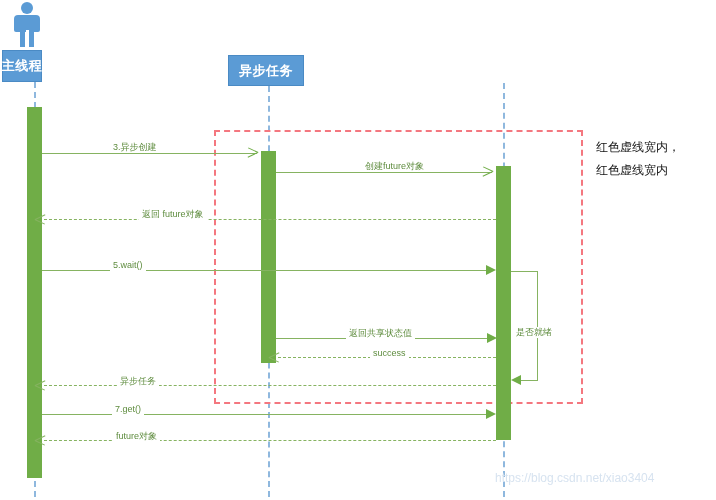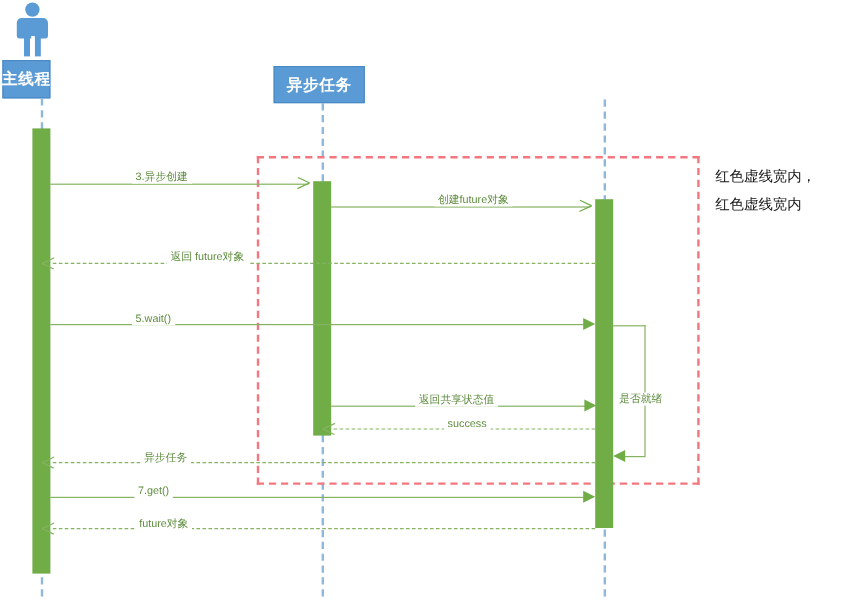--- a/index.html
+++ b/index.html
@@ -245,14 +245,15 @@
   <div class="msg-label" style="left:117px; top:376px;">异步任务</div>
 
   <div class="msg-line" style="left:42px; top:414px; width:445px;"></div>
   <div class="arrow-solid right" style="left:486px; top:409px;"></div>
   <div class="msg-label" style="left:112px; top:404px;">7.get()</div>
 
   <div class="msg-line dashed" style="left:44px; top:440px; width:452px;"></div>
   <div class="arrow-open left" style="left:35px; top:440px;"></div>
   <div class="msg-label" style="left:113px; top:431px;">future对象</div>
 
+  <div class="watermark" style="left:495px; top:471px;">https://blog.csdn.net/xiao3404</div>
 
 </div>
 
 </body></html>

